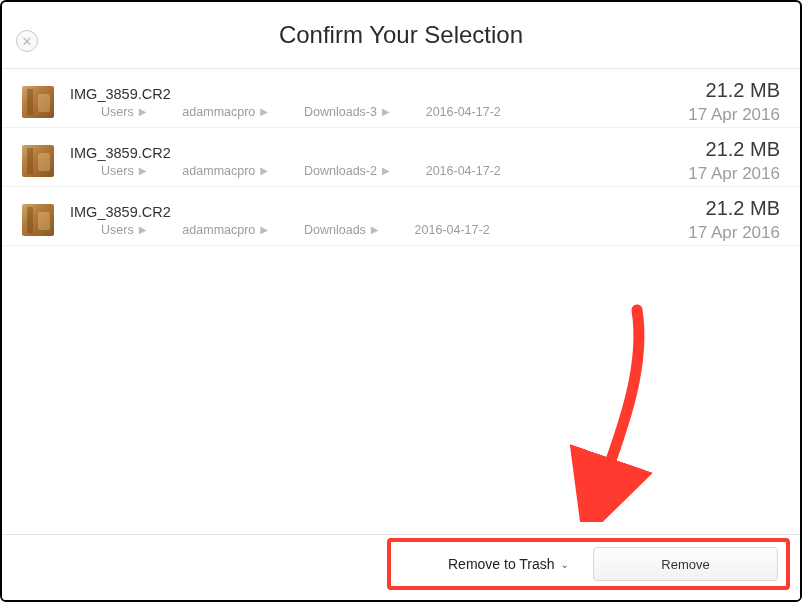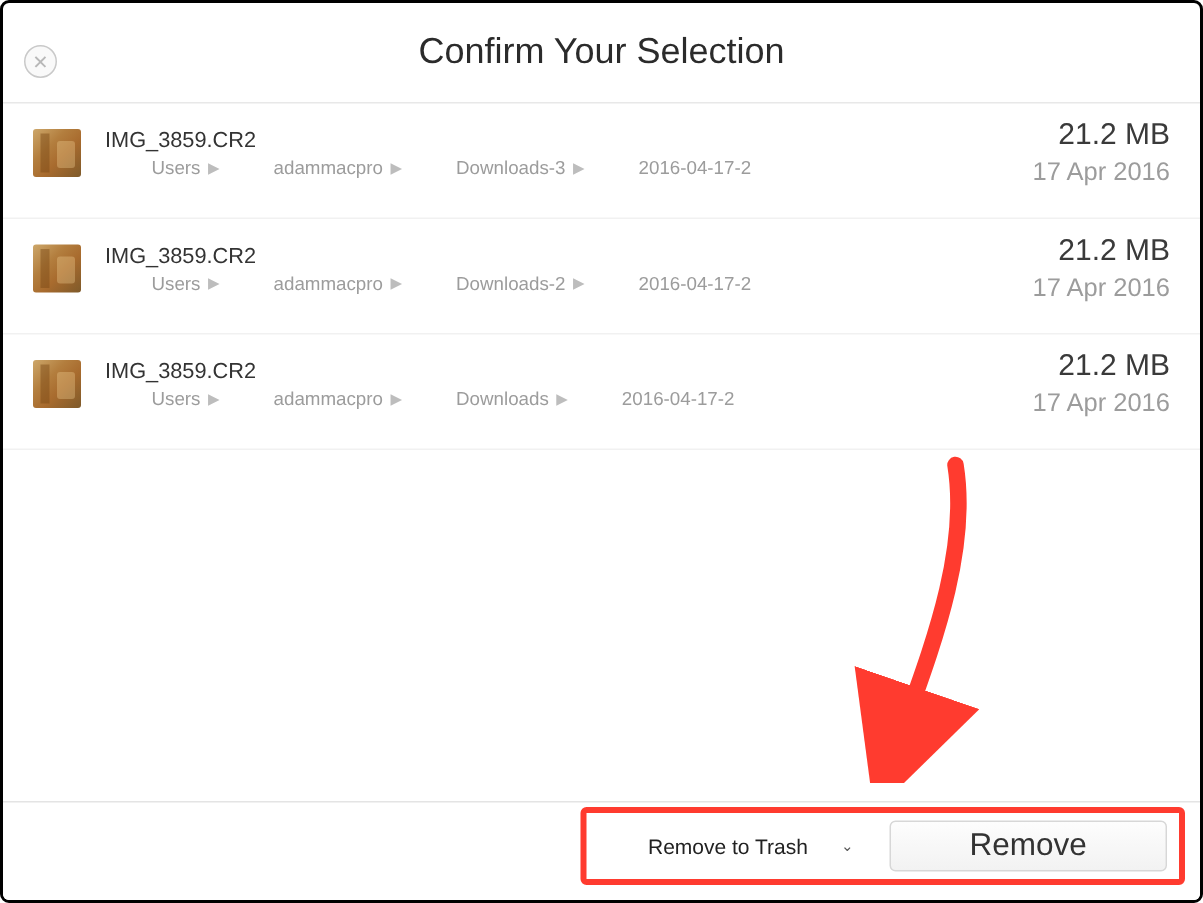--- a/index.html
+++ b/index.html
@@ -3,38 +3,38 @@
 <meta charset="utf-8">
 <style>
   * { box-sizing: border-box; margin: 0; padding: 0; }
   html, body { width: 802px; height: 602px; font-family: -apple-system, "Helvetica Neue", Arial, sans-serif; background: #fff; }
   .frame { width: 802px; height: 602px; border: 2px solid #000; border-radius: 6px; position: relative; background: #fff; overflow: hidden; }
   .header { height: 66px; display: flex; align-items: center; justify-content: center; position: relative; }
   .close-btn { position: absolute; left: 14px; top: 28px; width: 22px; height: 22px; border: 1px solid #c9c9c9; border-radius: 50%; background: #f9f9f9; display: flex; align-items: center; justify-content: center; cursor: pointer; color: #b8b8b8; font-size: 13px; line-height: 1; }
   .title { font-size: 24px; font-weight: 400; color: #2b2b2b; }
   .divider { height: 1px; background: #e8e8e8; width: 100%; }
   .list { }
-  .row { display: flex; align-items: center; padding: 10px 20px 20px 20px; border-bottom: 1px solid #f1f1f1; }
+  .row { display: flex; align-items: center; padding: 10px 20px 2px 20px; border-bottom: 1px solid #f1f1f1; }
   .thumb { width: 32px; height: 32px; background: linear-gradient(135deg,#cda76a 0%, #b37e3e 35%, #a86b2e 60%, #7e5a2a 100%); border-radius: 2px; flex: 0 0 32px; margin-right: 16px; position: relative; overflow: hidden; }
   .thumb::before { content:""; position:absolute; left:5px; top:3px; width:6px; height:26px; background: rgba(120,70,20,0.45); }
   .thumb::after { content:""; position:absolute; left:16px; top:8px; width:12px; height:18px; background: rgba(240,210,150,0.35); border-radius:2px; }
   .rowmain { flex: 1 1 auto; min-width: 0; }
   .fname { font-size: 14.5px; color: #333; margin-bottom: 3px; }
   .crumbs { font-size: 12.5px; color: #9c9c9c; display: flex; align-items: center; flex-wrap: wrap; gap: 0; }
   .crumb-seg { white-space: nowrap; margin-left: 31px; }
   .crumb-sep { margin: 0 5px; color: #bdbdbd; font-size: 10px; display: inline-flex; }
   .rowright { text-align: right; flex: 0 0 auto; margin-left: 12px; }
   .fsize { font-size: 20px; color: #3a3a3a; margin-bottom: 3px; }
   .fdate { font-size: 17px; color: #9c9c9c; }
   .footer { position: absolute; left: 0; right: 0; bottom: 0; height: 66px; background: #fff; }
   .footer-divider { position: absolute; top: 0; left: 0; right: 0; height: 1px; background: #e4e4e4; }
   .callout { position: absolute; right: 10px; bottom: 10px; width: 403px; height: 52px; border: 4px solid #ff3b2f; border-radius: 4px; display: flex; align-items: center; justify-content: flex-end; padding-right: 8px; }
-  .dropdown { display: flex; align-items: center; gap: 22px; font-size: 14px; color: #222; margin-right: 24px; cursor: pointer; }
+  .dropdown { display: flex; align-items: center; gap: 6px; font-size: 14px; color: #222; margin-right: 24px; cursor: pointer; }
   .dropdown .chev { font-size: 10px; color: #555; }
-  .remove-btn { width: 185px; height: 34px; border: 1px solid #d7d7d7; border-radius: 4px; background: linear-gradient(#fdfdfd,#f2f2f2); font-size: 21px; color: #333; cursor: pointer; }
+  .remove-btn { width: 185px; height: 34px; border: 1px solid #d7d7d7; border-radius: 4px; background: linear-gradient(#fdfdfd,#f2f2f2); font-size: 13px; color: #333; cursor: pointer; }
   .arrow { position: absolute; left: 565px; top: 300px; width: 120px; height: 220px; pointer-events: none; }
 </style>
 </head>
 <body>
 
 <div class="frame">
 
   <div class="header">
     <div class="close-btn">
       <span>✕</span>

